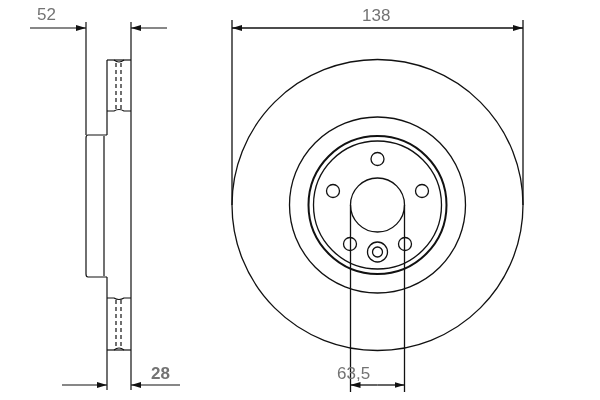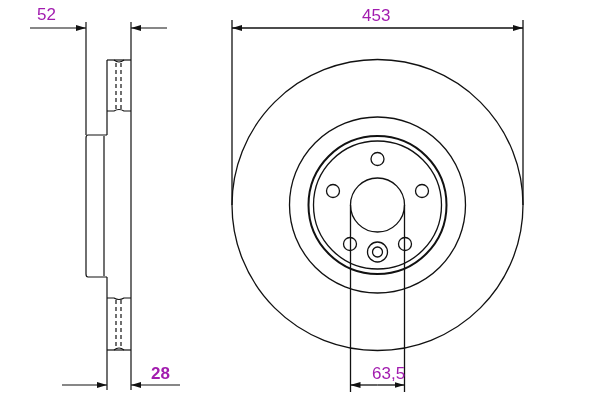--- a/index.html
+++ b/index.html
@@ -1,18 +1,18 @@
 <!DOCTYPE html>
 <html><head>
   <meta charset="utf-8">
   <style>
     html, body { margin: 0; padding: 0; background: #ffffff; }
     body { width: 600px; height: 400px; overflow: hidden; position: relative; font-family: "Liberation Sans", sans-serif; }
     #drawing { position: absolute; left: 0; top: 0; width: 600px; height: 400px; }
-    .dim-label { position: absolute; font-family: "Liberation Sans", sans-serif; font-size: 17px; color: #a21caf; line-height: 1; white-space: nowrap; }
+    .dim-label { position: absolute; font-family: "Liberation Sans", sans-serif; font-size: 17px; color: #737373; line-height: 1; white-space: nowrap; }
     svg line, svg circle, svg path, svg rect, svg polyline { vector-effect: non-scaling-stroke; }
   </style>
 </head>
 <body>
 
 <svg id="drawing" viewBox="0 0 600 400" xmlns="http://www.w3.org/2000/svg">
   <defs>
     <marker id="arr" viewBox="0 0 10 6" refX="10" refY="3" markerWidth="10" markerHeight="6" orient="auto-start-reverse" markerUnits="userSpaceOnUse">
       <path d="M0,0 L10,3 L0,6 Z" fill="#111"></path>
     </marker>
@@ -78,14 +78,14 @@
 
     <line x1="350.5" y1="205" x2="350.5" y2="392"></line>
     <line x1="404.5" y1="205" x2="404.5" y2="392"></line>
     <line x1="377.5" y1="385" x2="350.5" y2="385" marker-end="url(#arr)"></line>
     <line x1="377.5" y1="385" x2="404.5" y2="385" marker-end="url(#arr)"></line>
   </g>
 </svg>
 
 <div class="dim-label" style="left:37px; top:6px;">52</div>
 <div class="dim-label" style="left:151px; top:365px;font-weight:bold;">28</div>
-<div class="dim-label" style="left:362px; top:7px;">453</div>
-<div class="dim-label" style="left:372px; top:365px;">63,5</div>
+<div class="dim-label" style="left:362px; top:7px;">138</div>
+<div class="dim-label" style="left:337px; top:365px;">63,5</div>
 
 </body></html>

